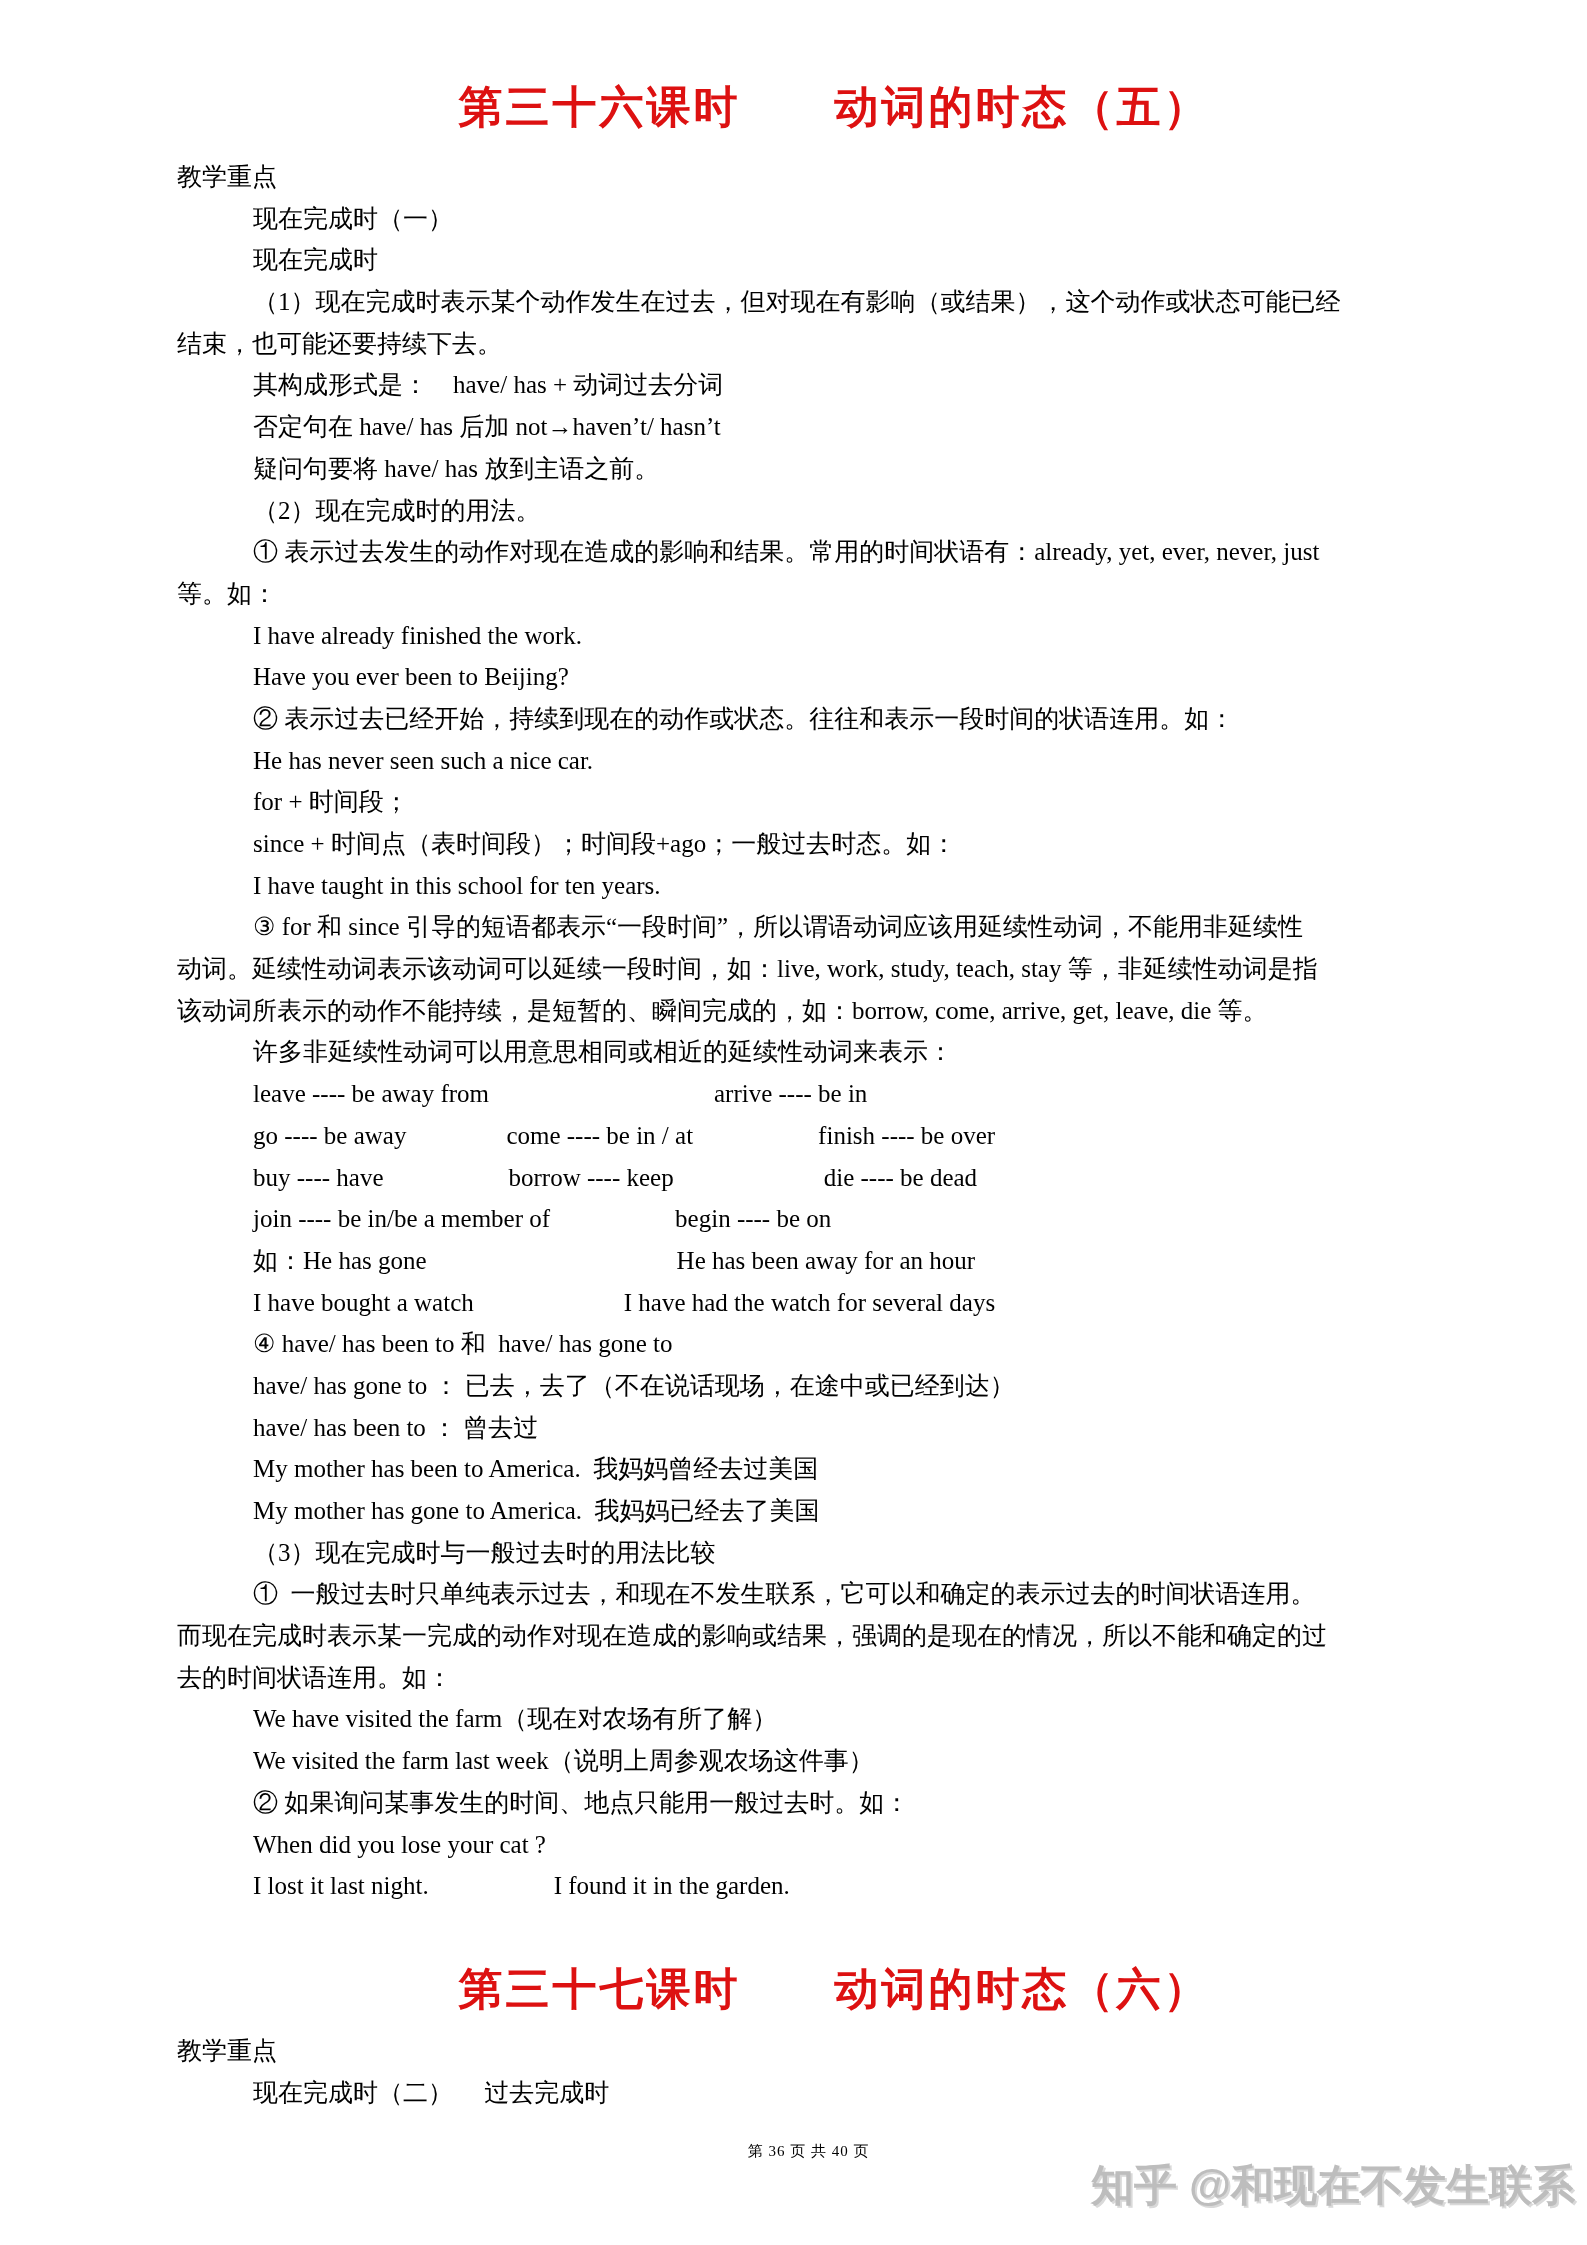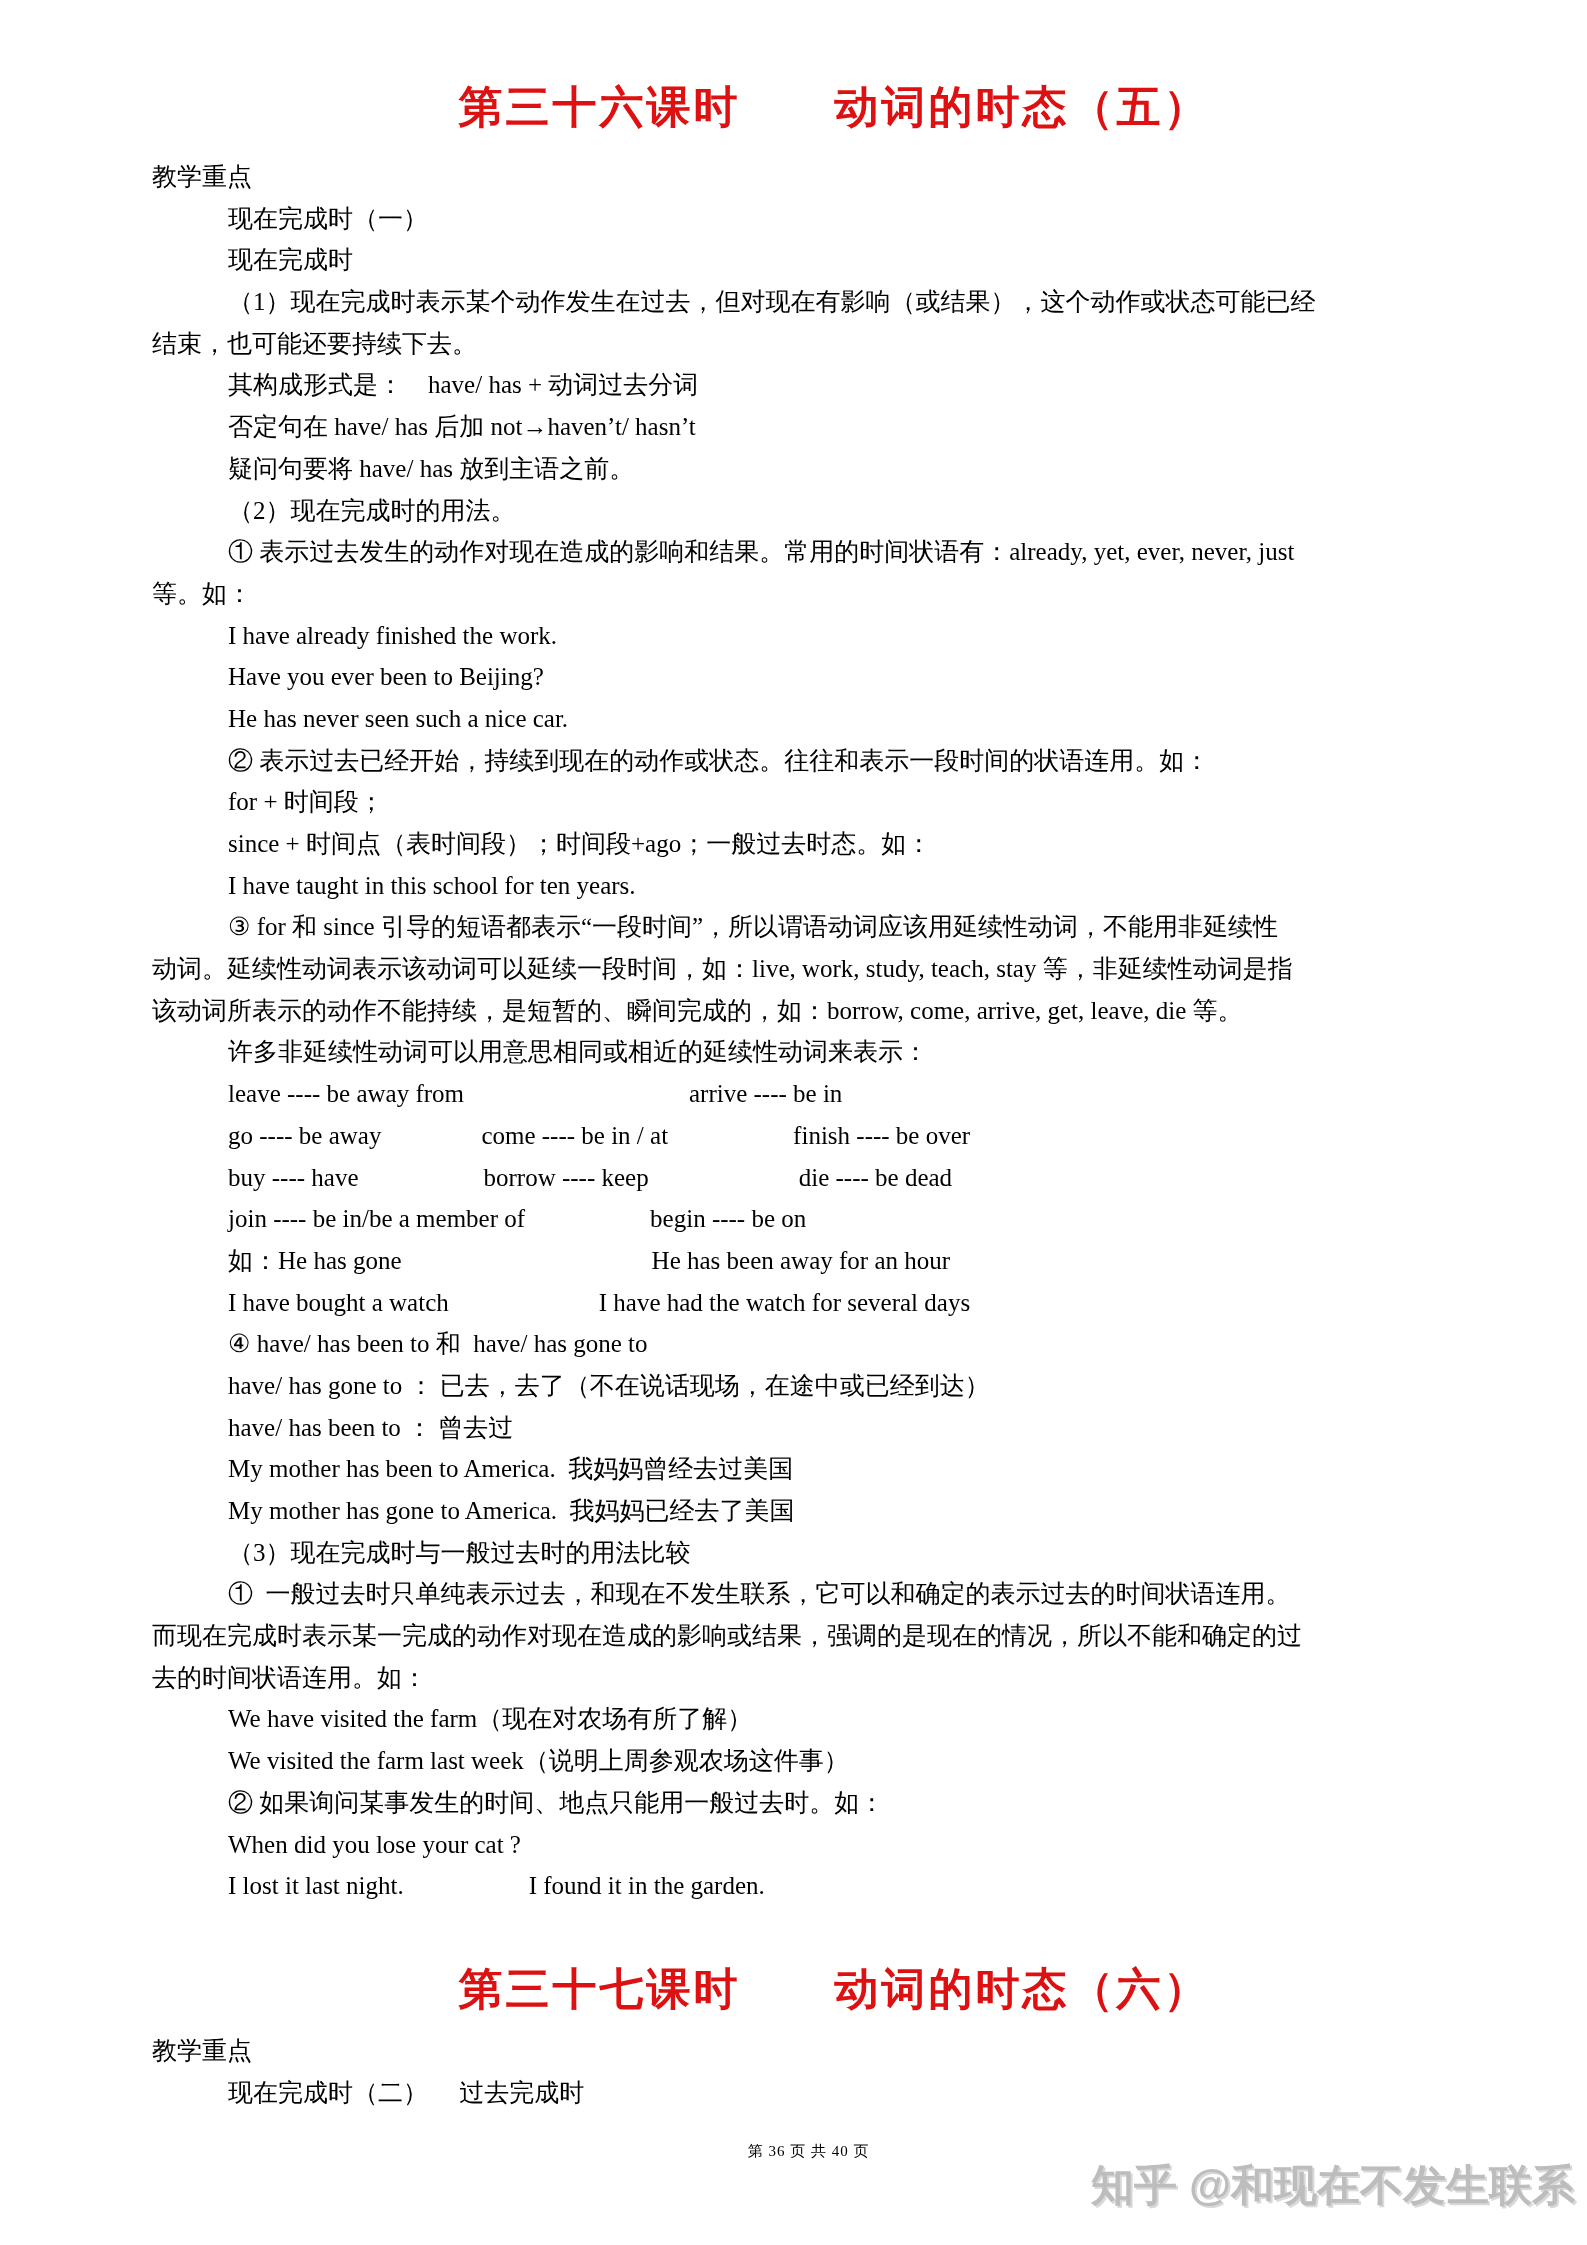--- a/index.html
+++ b/index.html
@@ -34,20 +34,21 @@
     width: 1380px;
   }
   #body-36 { top: 156px; }
   #body-37 { top: 2030px; }
   .line {
     font-size: 25px;
     height: 41.7px;
     line-height: 41.7px;
     white-space: pre;
     color: #000000;
+    margin-left: 25px;
   }
   .line.indent { padding-left: 76px; }
   .page-footer {
     position: absolute;
     top: 2142px;
     left: 0;
     width: 100%;
     box-sizing: border-box;
     padding-left: 30px;
     text-align: center;
@@ -82,22 +83,22 @@
       <div class="line indent">（1）现在完成时表示某个动作发生在过去，但对现在有影响（或结果），这个动作或状态可能已经</div>
       <div class="line">结束，也可能还要持续下去。</div>
       <div class="line indent">其构成形式是：　have/ has + 动词过去分词</div>
       <div class="line indent">否定句在 have/ has 后加 not→haven’t/ hasn’t</div>
       <div class="line indent">疑问句要将 have/ has 放到主语之前。</div>
       <div class="line indent">（2）现在完成时的用法。</div>
       <div class="line indent">① 表示过去发生的动作对现在造成的影响和结果。常用的时间状语有：already, yet, ever, never, just</div>
       <div class="line">等。如：</div>
       <div class="line indent">I have already finished the work.</div>
       <div class="line indent">Have you ever been to Beijing?</div>
+      <div class="line indent">② 表示过去已经开始，持续到现在的动作或状态。往往和表示一段时间的状语连用。如：</div>
       <div class="line indent">He has never seen such a nice car.</div>
-      <div class="line indent">② 表示过去已经开始，持续到现在的动作或状态。往往和表示一段时间的状语连用。如：</div>
       <div class="line indent">for + 时间段；</div>
       <div class="line indent">since + 时间点（表时间段）；时间段+ago；一般过去时态。如：</div>
       <div class="line indent">I have taught in this school for ten years.</div>
       <div class="line indent">③ for 和 since 引导的短语都表示“一段时间”，所以谓语动词应该用延续性动词，不能用非延续性</div>
       <div class="line">动词。延续性动词表示该动词可以延续一段时间，如：live, work, study, teach, stay 等，非延续性动词是指</div>
       <div class="line">该动词所表示的动作不能持续，是短暂的、瞬间完成的，如：borrow, come, arrive, get, leave, die 等。</div>
       <div class="line indent">许多非延续性动词可以用意思相同或相近的延续性动词来表示：</div>
       <div class="line indent">leave ---- be away from　　　　　　　　　arrive ---- be in</div>
       <div class="line indent">go ---- be away　　　　come ---- be in / at　　　　　finish ---- be over</div>
       <div class="line indent">buy ---- have　　　　　borrow ---- keep　　　　　　die ---- be dead</div>

